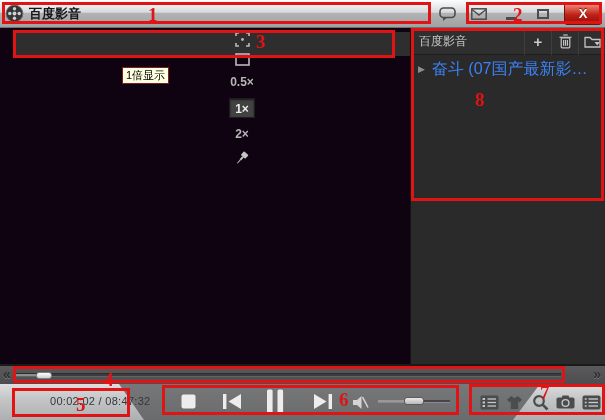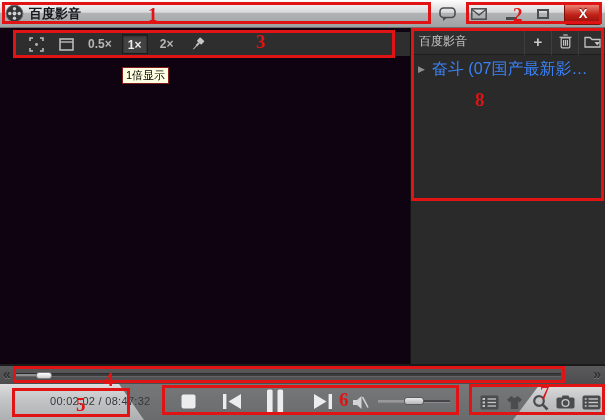--- a/index.html
+++ b/index.html
@@ -46,21 +46,21 @@
     text-shadow:0 -1px 1px #70100a;
   }
   
   .video-area{
     position:absolute; left:0; top:28px; width:410px; height:336px;
     background:var(--video_bg,#0f0211);
   }
   .video-toolbar{
     position:absolute; left:16px; top:32px; width:444px; height:24px;
     background:var(--toolbar_dark,#2e2e2e);
-    display:flex; align-items:center; gap:6px; padding-left:8px;
+    display:flex; align-items:center; gap:6px; padding-left:8px;flex-direction:column;
   }
   .vt-iconbtn{width:24px; height:20px; display:flex; align-items:center; justify-content:center;}
   .scale-btn{
     min-width:26px; height:20px; padding:0 4px; line-height:20px; text-align:center;
     font-size:12px; font-weight:bold; color:#b6b6b6;
   }
   .scale-btn.selected{
     background:#424242; border:1px solid #1d1d1d; color:#ececec;
     box-shadow:inset 0 1px 2px #1a1a1a;
   }

